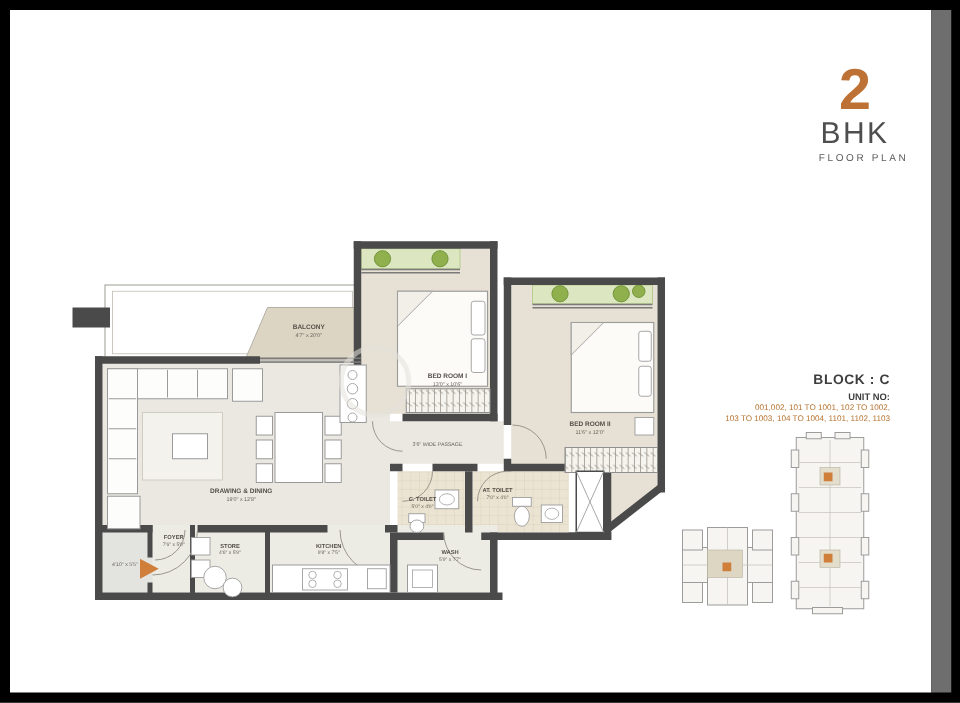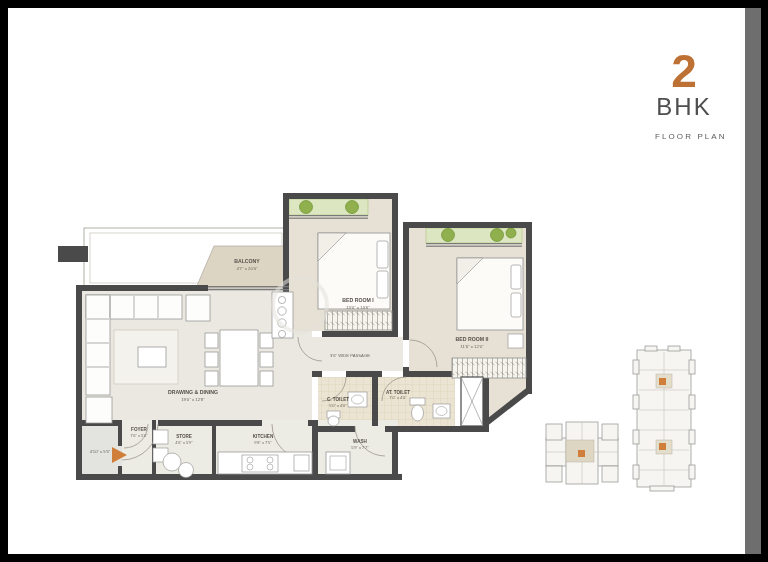--- a/index.html
+++ b/index.html
@@ -4,21 +4,21 @@
 <style>
   html,body{margin:0;padding:0;background:#111;}
   .page{position:relative;width:768px;height:562px;background:#000;overflow:hidden;
         font-family:"Liberation Sans", sans-serif;}
   .canvas{position:absolute;left:8px;top:8px;width:737px;height:546px;background:#ffffff;}
   .gray-band{position:absolute;left:745px;top:8px;width:16px;height:546px;background:#6e6e6e;}
   .plan-svg{position:absolute;left:0;top:0;width:768px;height:562px;}
   .brand{position:absolute;top:50px;right:55px;width:58px;text-align:center;}
   .brand-num{font-size:46px;font-weight:bold;color:#bd7134;line-height:0.95;}
   .brand-bhk{font-size:24px;color:#4e4e4e;letter-spacing:2px;line-height:1.0;margin-top:1px;}
-  .brand-sub{font-size:8px;color:#5b5b5b;letter-spacing:2.1px;margin-top:13px;white-space:nowrap;}
+  .brand-sub{font-size:8px;color:#5b5b5b;letter-spacing:2.1px;margin-top:3px;white-space:nowrap;}
   .block-info{position:absolute;top:298px;right:56px;text-align:right;}
   .block-title{font-size:11px;font-weight:bold;color:#3e3e3e;letter-spacing:.5px;}
   .unit-label{font-size:7.5px;font-weight:bold;color:#3e3e3e;margin-top:3px;}
   .unit-line{font-size:6.5px;color:#b5722f;line-height:1.45;white-space:nowrap;}
 </style>
 </head>
 <body>
 
 <div class="page">
   <div class="canvas"></div>
@@ -275,13 +275,19 @@
       <rect x="659" y="443" width="7" height="7" fill="#d07f3a" stroke="none"></rect>
     </g>
   </svg>
 
   <div class="brand">
     <div class="brand-num">2</div>
     <div class="brand-bhk">BHK</div>
     <div class="brand-sub">FLOOR PLAN</div>
   </div>
 
+  <div class="block-info">
+    <div class="block-title">BLOCK : C</div>
+    <div class="unit-label">UNIT NO:</div>
+    <div class="unit-line">001,002, 101 TO 1001, 102 TO 1002,</div>
+    <div class="unit-line">103 TO 1003, 104 TO 1004, 1101, 1102, 1103</div>
+  </div>
 </div>
 
 </body></html>

